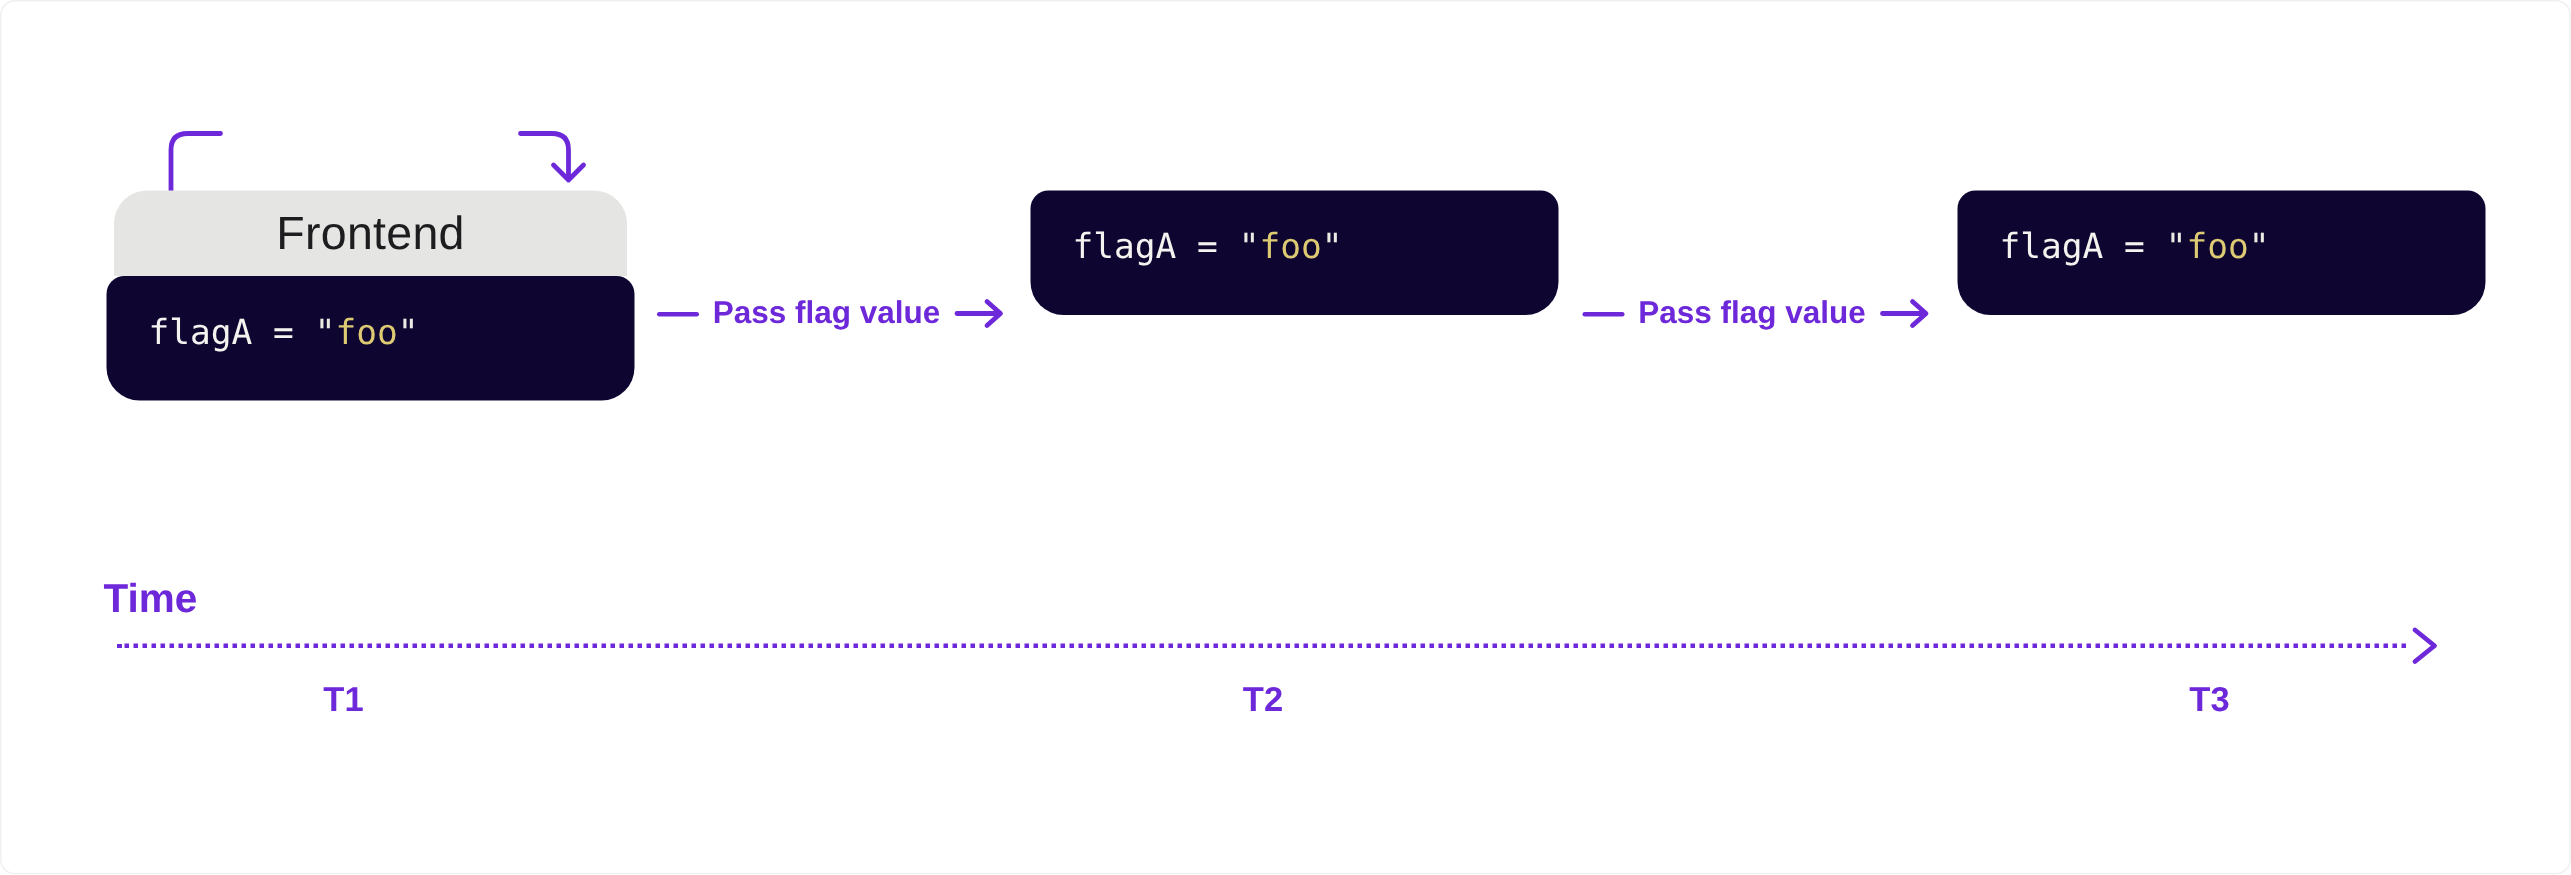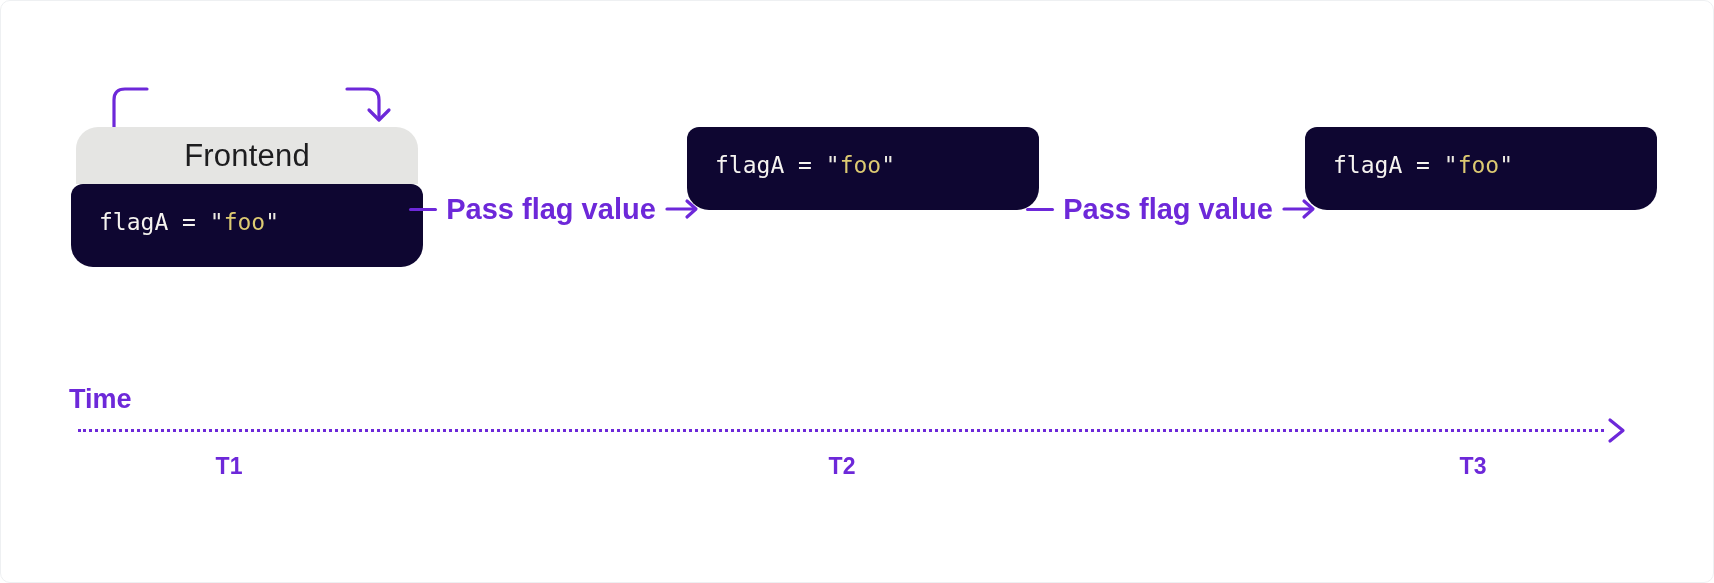--- a/index.html
+++ b/index.html
@@ -60,21 +60,21 @@
     text-align: center;
     font-size: 23px; font-weight: 700;
     color: var(--accent);
     line-height: 26px;
   }
   
   .flow {
     position: absolute; top: 192px; height: 32px;
     display: flex; align-items: center; justify-content: center; gap: 9px;
     color: var(--accent);
-    font-size: 29px; font-weight: 700;
+    font-size: 21px; font-weight: 700;
     white-space: nowrap;
   }
   .flow-1 { left: 422px; width: 264px; }
   .flow-2 { left: 1038px; width: 266px; }
   .flow-dash { width: 28px; height: 3px; background: var(--accent); border-radius: 2px; flex: 0 0 auto; }
   .flow-arrow { flex: 0 0 auto; display: block; }
   
   .time-label {
     position: absolute; left: 68px; top: 383px;
     font-size: 27px; font-weight: 700; color: var(--accent);

